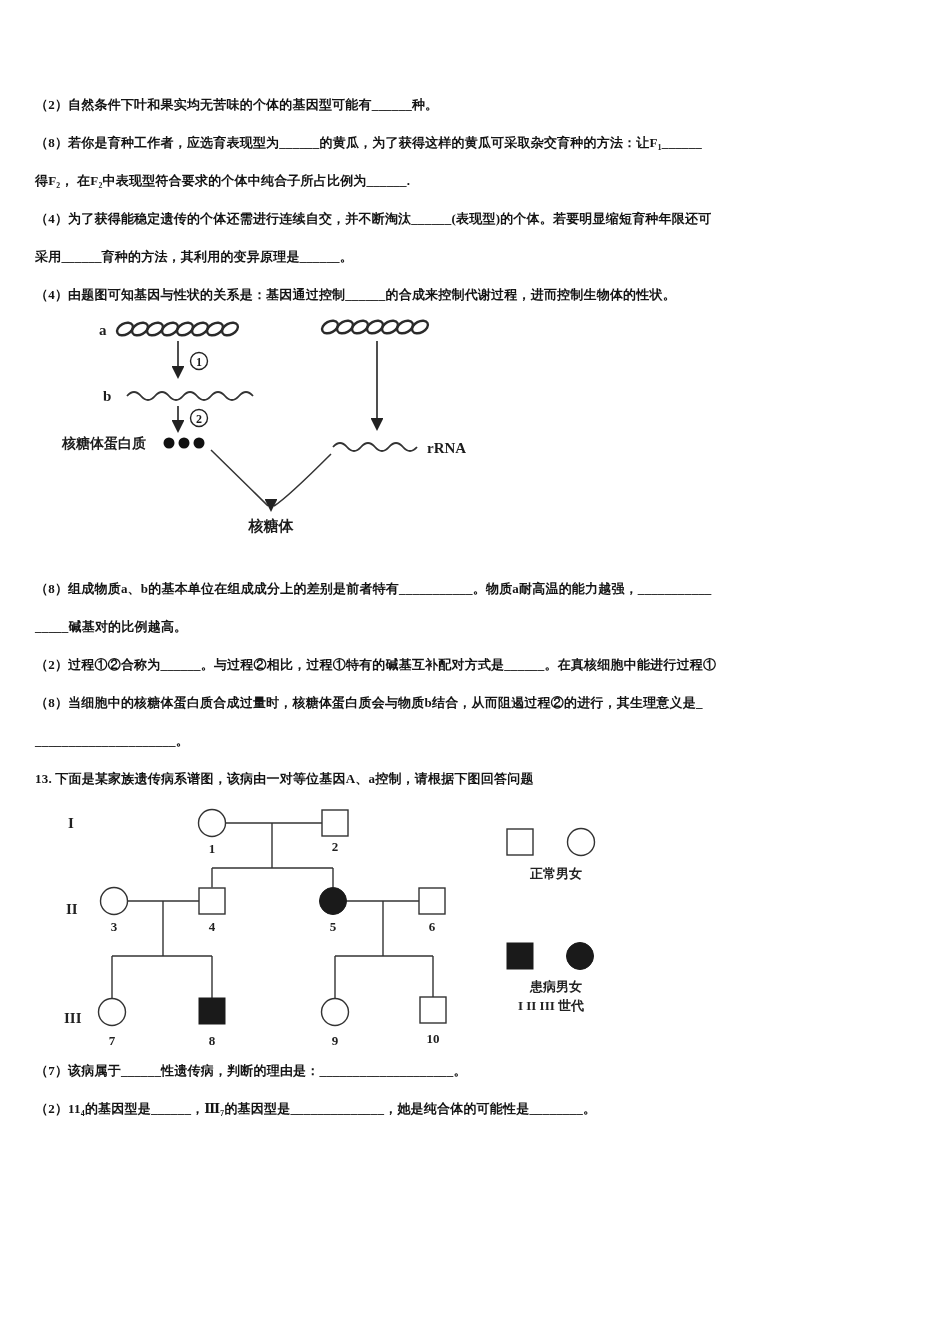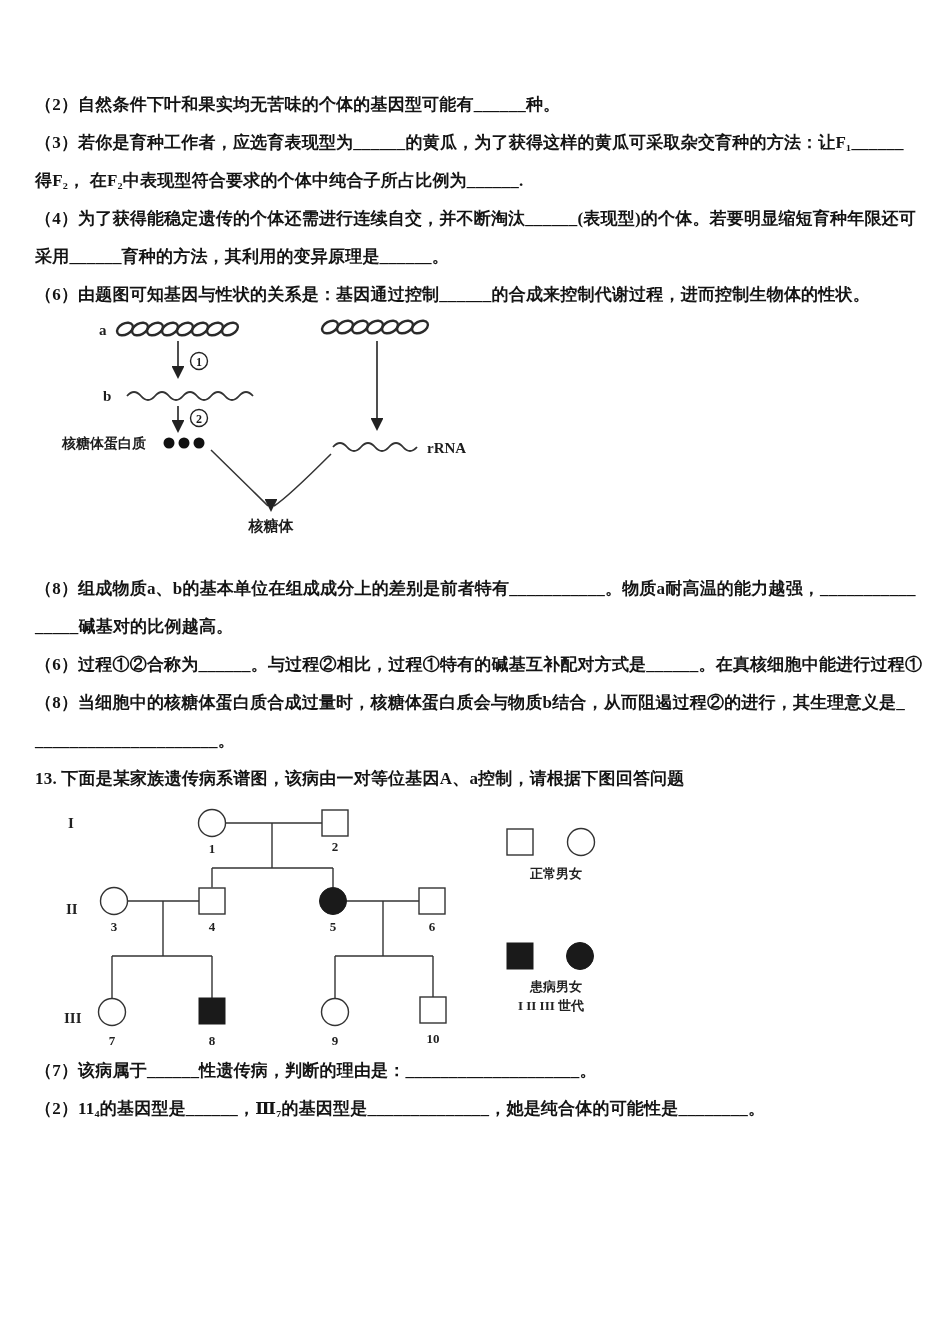--- a/index.html
+++ b/index.html
@@ -3,43 +3,43 @@
 <meta charset="utf-8">
 <style>
   html,body{margin:0;padding:0;}
   body{
     width:950px;height:1344px;position:relative;
     background:#ffffff;color:#151515;
     font-family:"Liberation Serif","DejaVu Serif",serif;
   }
   .doc{position:absolute;left:35px;top:86px;width:885px;}
   .line{
-    font-size:17px;line-height:38px;font-weight:600;
+    font-size:13px;line-height:38px;font-weight:600;
     white-space:nowrap;letter-spacing:0.2px;color:#141414;
   }
   .diagram{position:relative;margin:3px 0;}
   .diagram svg{display:block;}
   svg text{font-family:"Liberation Serif","DejaVu Serif",serif;}
   .dg-label{font-size:15px;font-weight:bold;fill:#1c1c1c;}
   .dg-small{font-size:14px;font-weight:bold;fill:#1c1c1c;}
   .ped-num{font-size:13px;font-weight:bold;fill:#222;}
   .ped-gen{font-size:15px;font-weight:bold;fill:#222;}
   .ped-legend{font-size:13px;font-weight:bold;fill:#222;}
 </style>
 </head>
 <body>
 
 <div class="doc">
 
   <div class="line">（2）自然条件下叶和果实均无苦味的个体的基因型可能有______种。</div>
-  <div class="line">（3）若你是育种工作者，应选育表现型为______的黄瓜，为了获得这样的黄瓜可采取杂交育种的方法：让F₁______</div>
+  <div class="line">（8）若你是育种工作者，应选育表现型为______的黄瓜，为了获得这样的黄瓜可采取杂交育种的方法：让F₁______</div>
   <div class="line">得F₂， 在F₂中表现型符合要求的个体中纯合子所占比例为______.</div>
   <div class="line">（4）为了获得能稳定遗传的个体还需进行连续自交，并不断淘汰______(表现型)的个体。若要明显缩短育种年限还可</div>
   <div class="line">采用______育种的方法，其利用的变异原理是______。</div>
-  <div class="line">（6）由题图可知基因与性状的关系是：基因通过控制______的合成来控制代谢过程，进而控制生物体的性状。</div>
+  <div class="line">（4）由题图可知基因与性状的关系是：基因通过控制______的合成来控制代谢过程，进而控制生物体的性状。</div>
 
   <div class="diagram">
     <svg width="880" height="250" viewBox="0 0 880 250">
       <defs>
         <marker id="arw" viewBox="0 0 10 10" refX="8.5" refY="5" markerWidth="8" markerHeight="8" orient="auto">
           <path d="M0,0 L10,5 L0,10 z" fill="#222"></path>
         </marker>
       </defs>
 
       <text x="64" y="18" class="dg-label">a</text>
@@ -94,21 +94,21 @@
 
       <path d="M176,133 Q222,178 233,189" fill="none" stroke="#333" stroke-width="1.5"></path>
       <path d="M296,137 Q252,181 239,189" fill="none" stroke="#333" stroke-width="1.5"></path>
       <line x1="236" y1="184" x2="236" y2="193" stroke="#222" stroke-width="1.6" marker-end="url(#arw)"></line>
       <text x="236" y="214" text-anchor="middle" class="dg-label">核糖体</text>
     </svg>
   </div>
 
   <div class="line">（8）组成物质a、b的基本单位在组成成分上的差别是前者特有___________。物质a耐高温的能力越强，___________</div>
   <div class="line">_____碱基对的比例越高。</div>
-  <div class="line">（6）过程①②合称为______。与过程②相比，过程①特有的碱基互补配对方式是______。在真核细胞中能进行过程①</div>
+  <div class="line">（2）过程①②合称为______。与过程②相比，过程①特有的碱基互补配对方式是______。在真核细胞中能进行过程①</div>
   <div class="line">（8）当细胞中的核糖体蛋白质合成过量时，核糖体蛋白质会与物质b结合，从而阻遏过程②的进行，其生理意义是_</div>
   <div class="line">_____________________。</div>
   <div class="line">13. 下面是某家族遗传病系谱图，该病由一对等位基因A、a控制，请根据下图回答问题</div>
 
   <div class="diagram">
     <svg width="880" height="248" viewBox="0 0 880 248">
       <g stroke="#333" stroke-width="1.4" fill="none">
 
         <line x1="190.5" y1="22" x2="287" y2="22"></line>
         <line x1="237" y1="22" x2="237" y2="67"></line>

